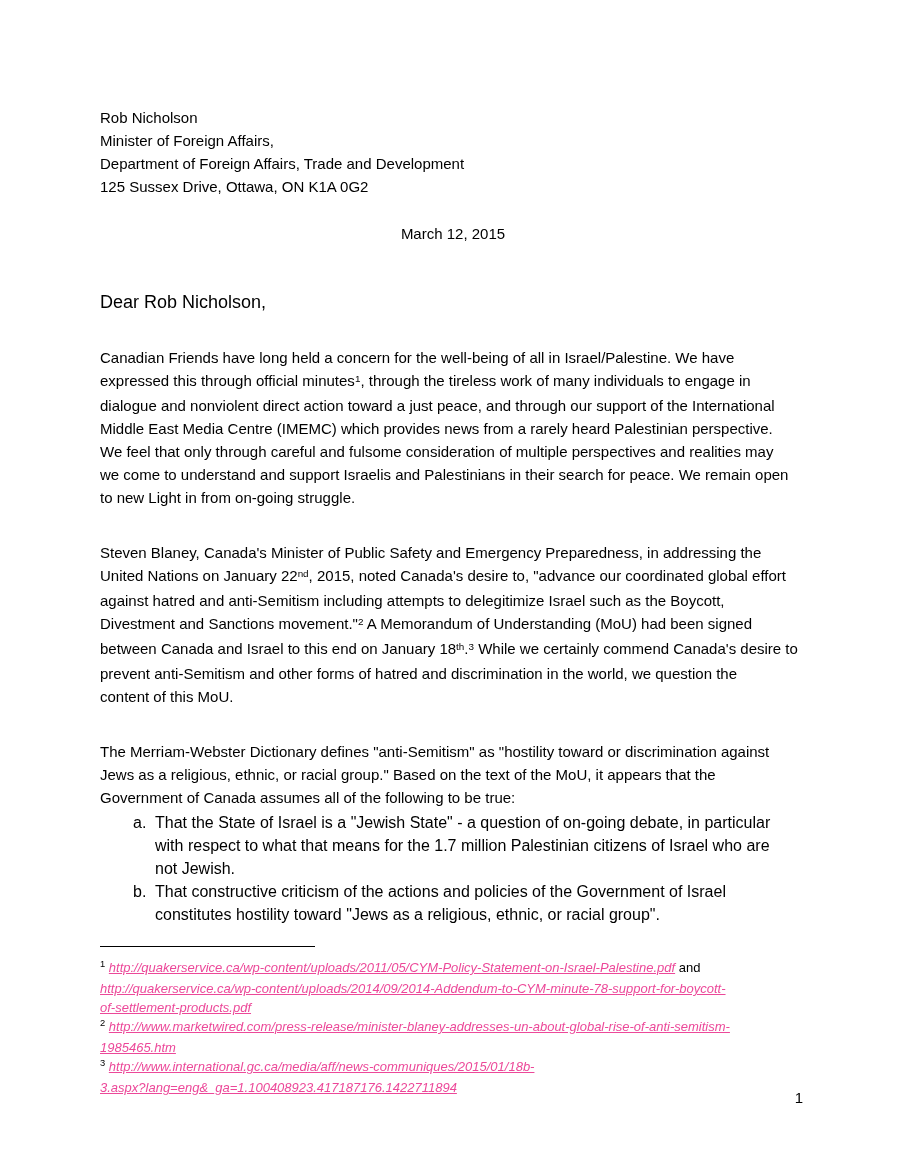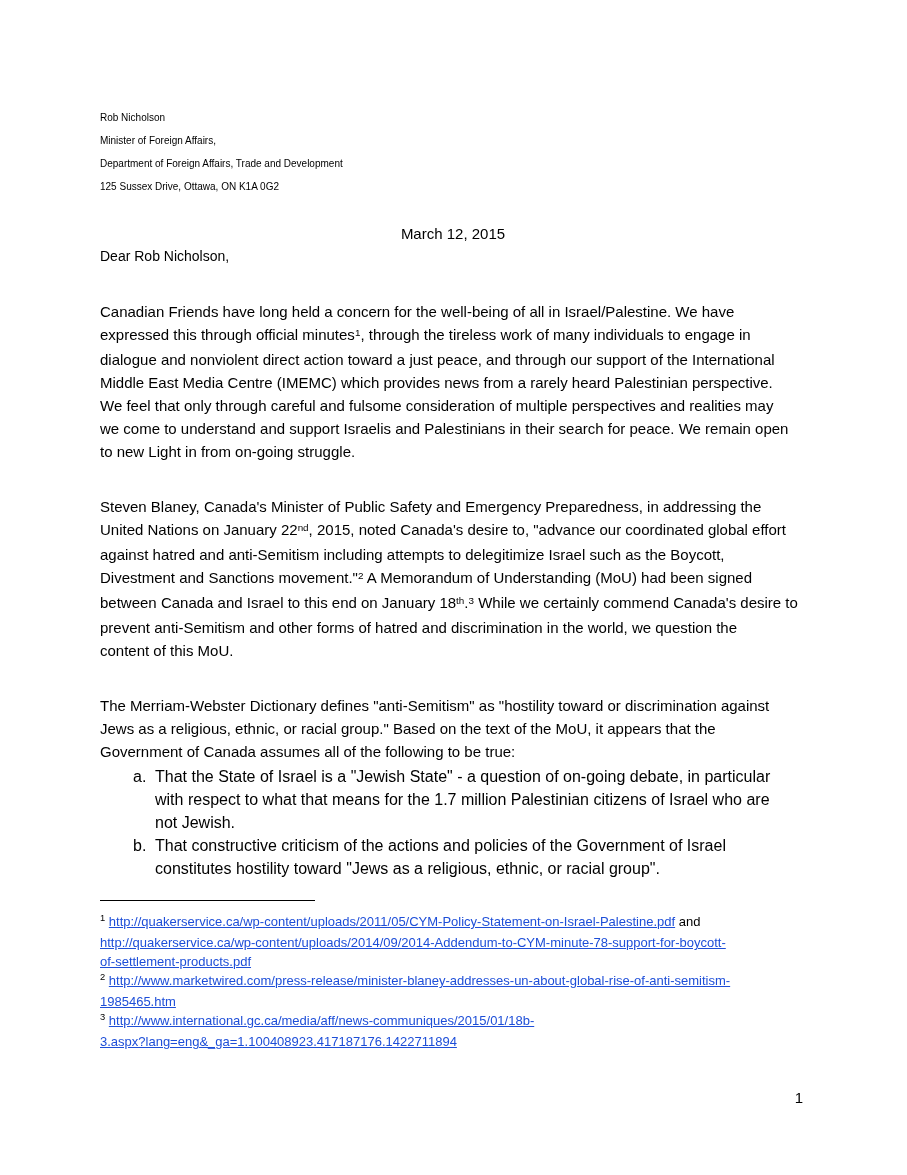--- a/index.html
+++ b/index.html
@@ -13,27 +13,27 @@
     color: #000000;
     overflow: hidden;
   }
   .content {
     position: absolute;
     left: 100px;
     top: 106px;
     width: 706px;
   }
   .line { white-space: pre; }
-  .address { font-size: 10px; line-height: 23px; }
+  .address { font-size: 15px; line-height: 23px; }
   .date {
     font-size: 15px; line-height: 23px;
     margin-top: 24px;
     text-align: center;
   }
-  .salutation { font-size: 14px; line-height: 23px; }
+  .salutation { font-size: 18px; line-height: 23px; margin-top: 46px; }
   .para { font-size: 15px; line-height: 23px; margin-top: 32px; }
   .sup {
     font-size: 0.66em;
     position: relative;
     top: -0.45em;
   }
   .i { }
   .list { margin-top: 2px; }
   .list-item {
     position: relative;
@@ -51,23 +51,24 @@
     width: 215px;
     border-top: 1px solid #000000;
   }
   .footnotes {
     margin-top: 11px;
     font-size: 13px;
     line-height: 19px;
   }
   .footnotes .sup { font-size: 0.72em; top: -0.5em; }
   .link {
-    color: #1d4ed8;
+    color: #ec4899;
     text-decoration: underline;
     cursor: pointer;
+    font-style: italic;
   }
   .page-number {
     position: absolute;
     top: 1088px;
     right: 104px;
     font-size: 15px;
     line-height: 20px;
   }
 </style>
 </head>

